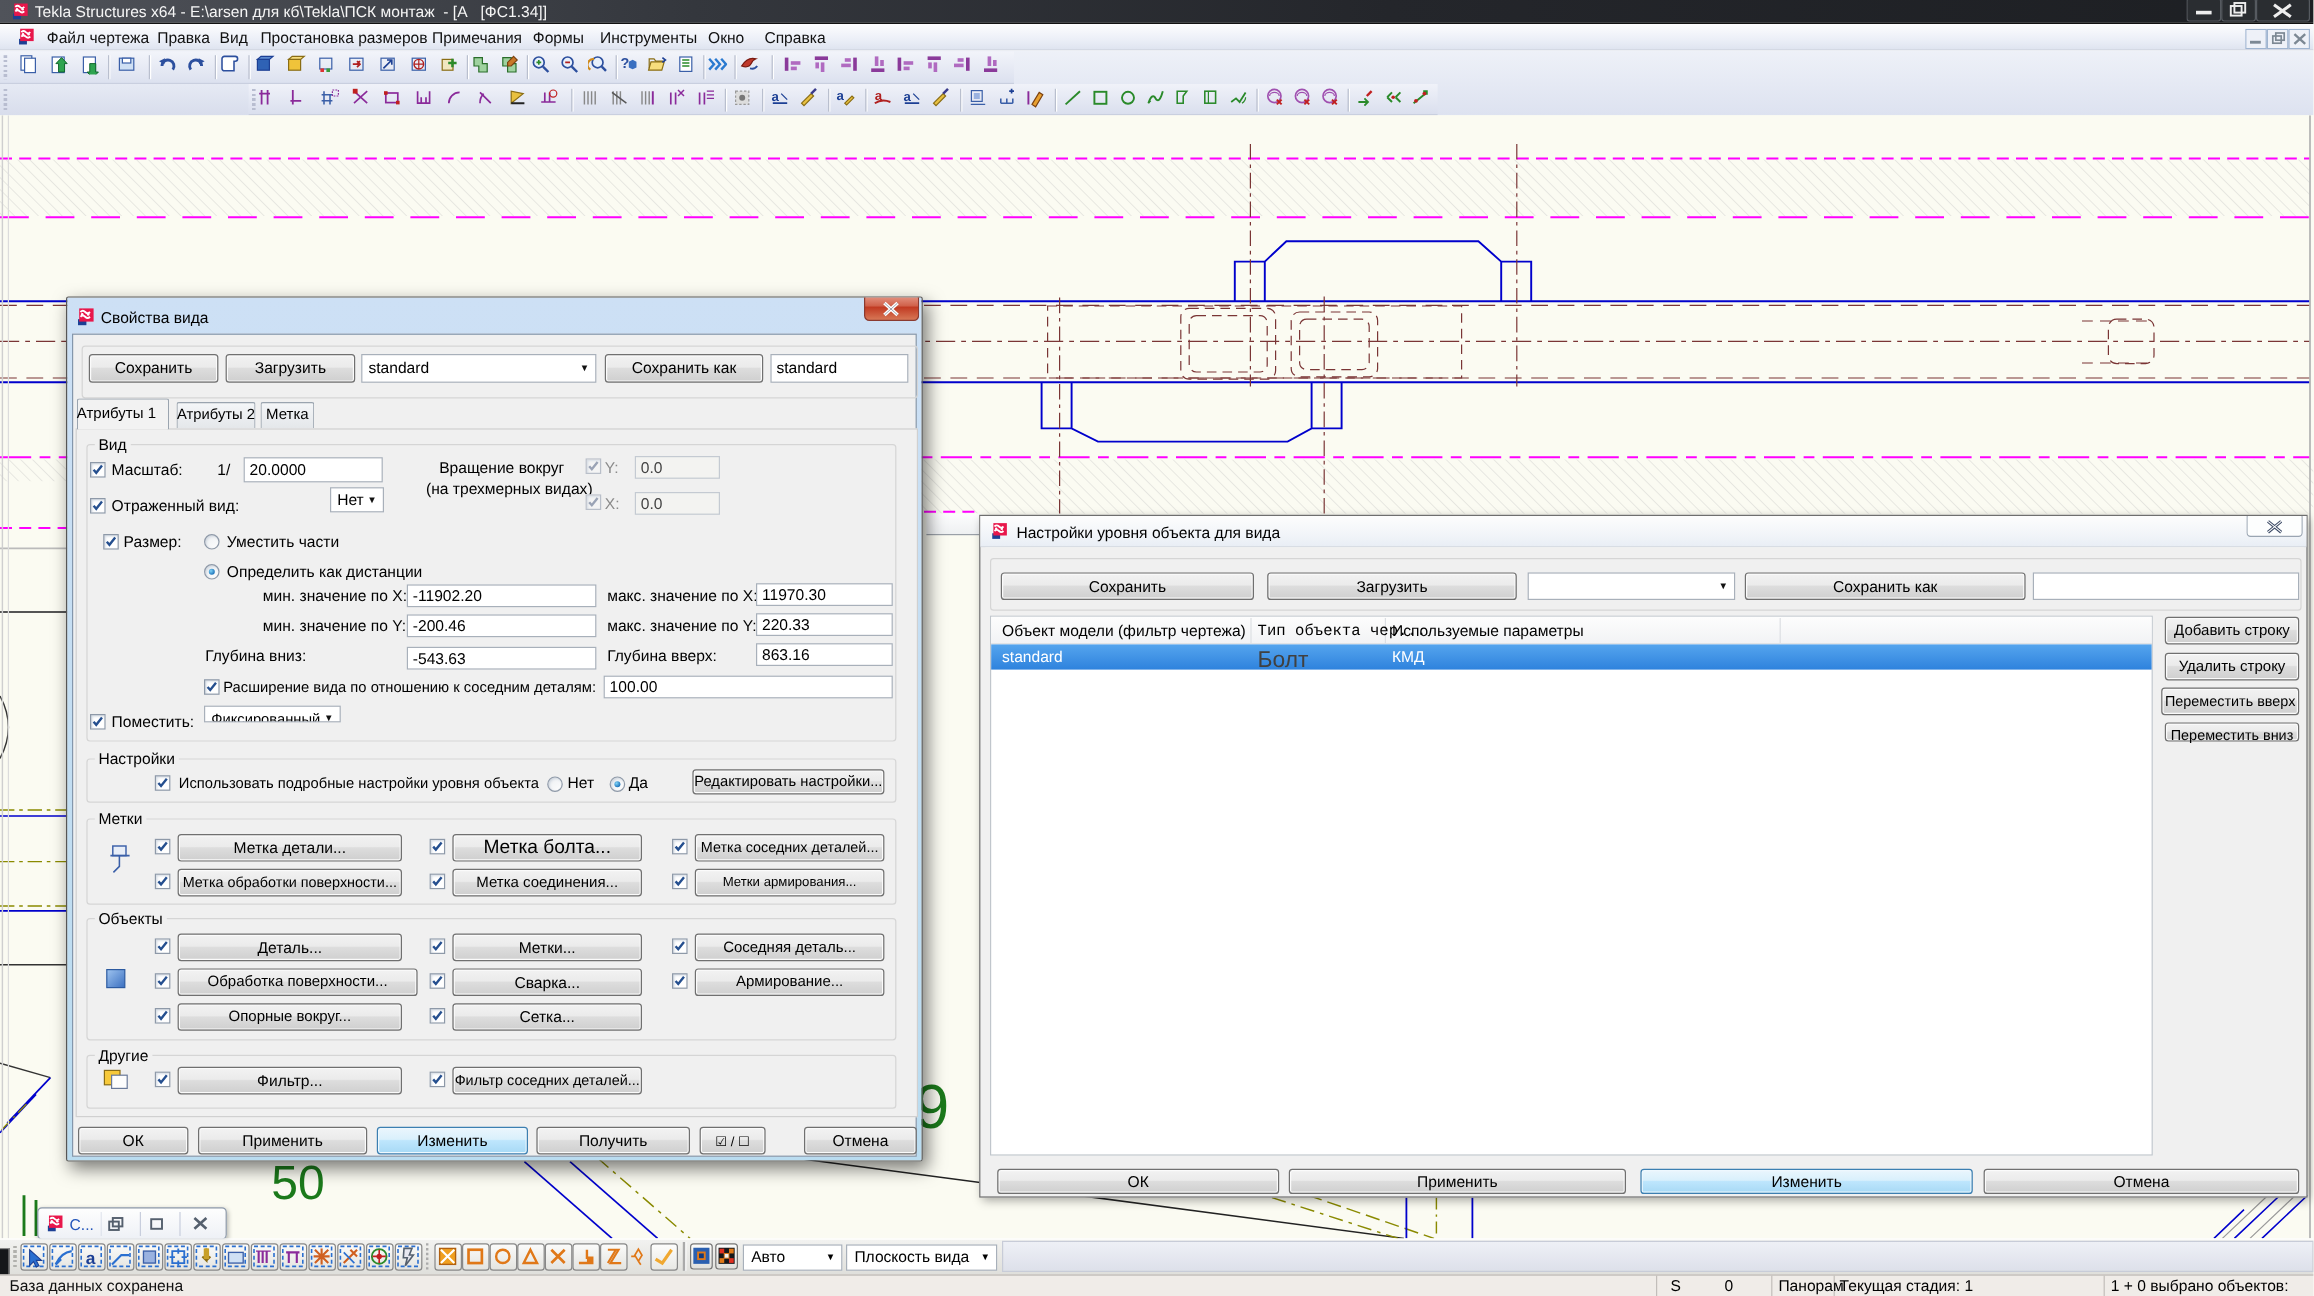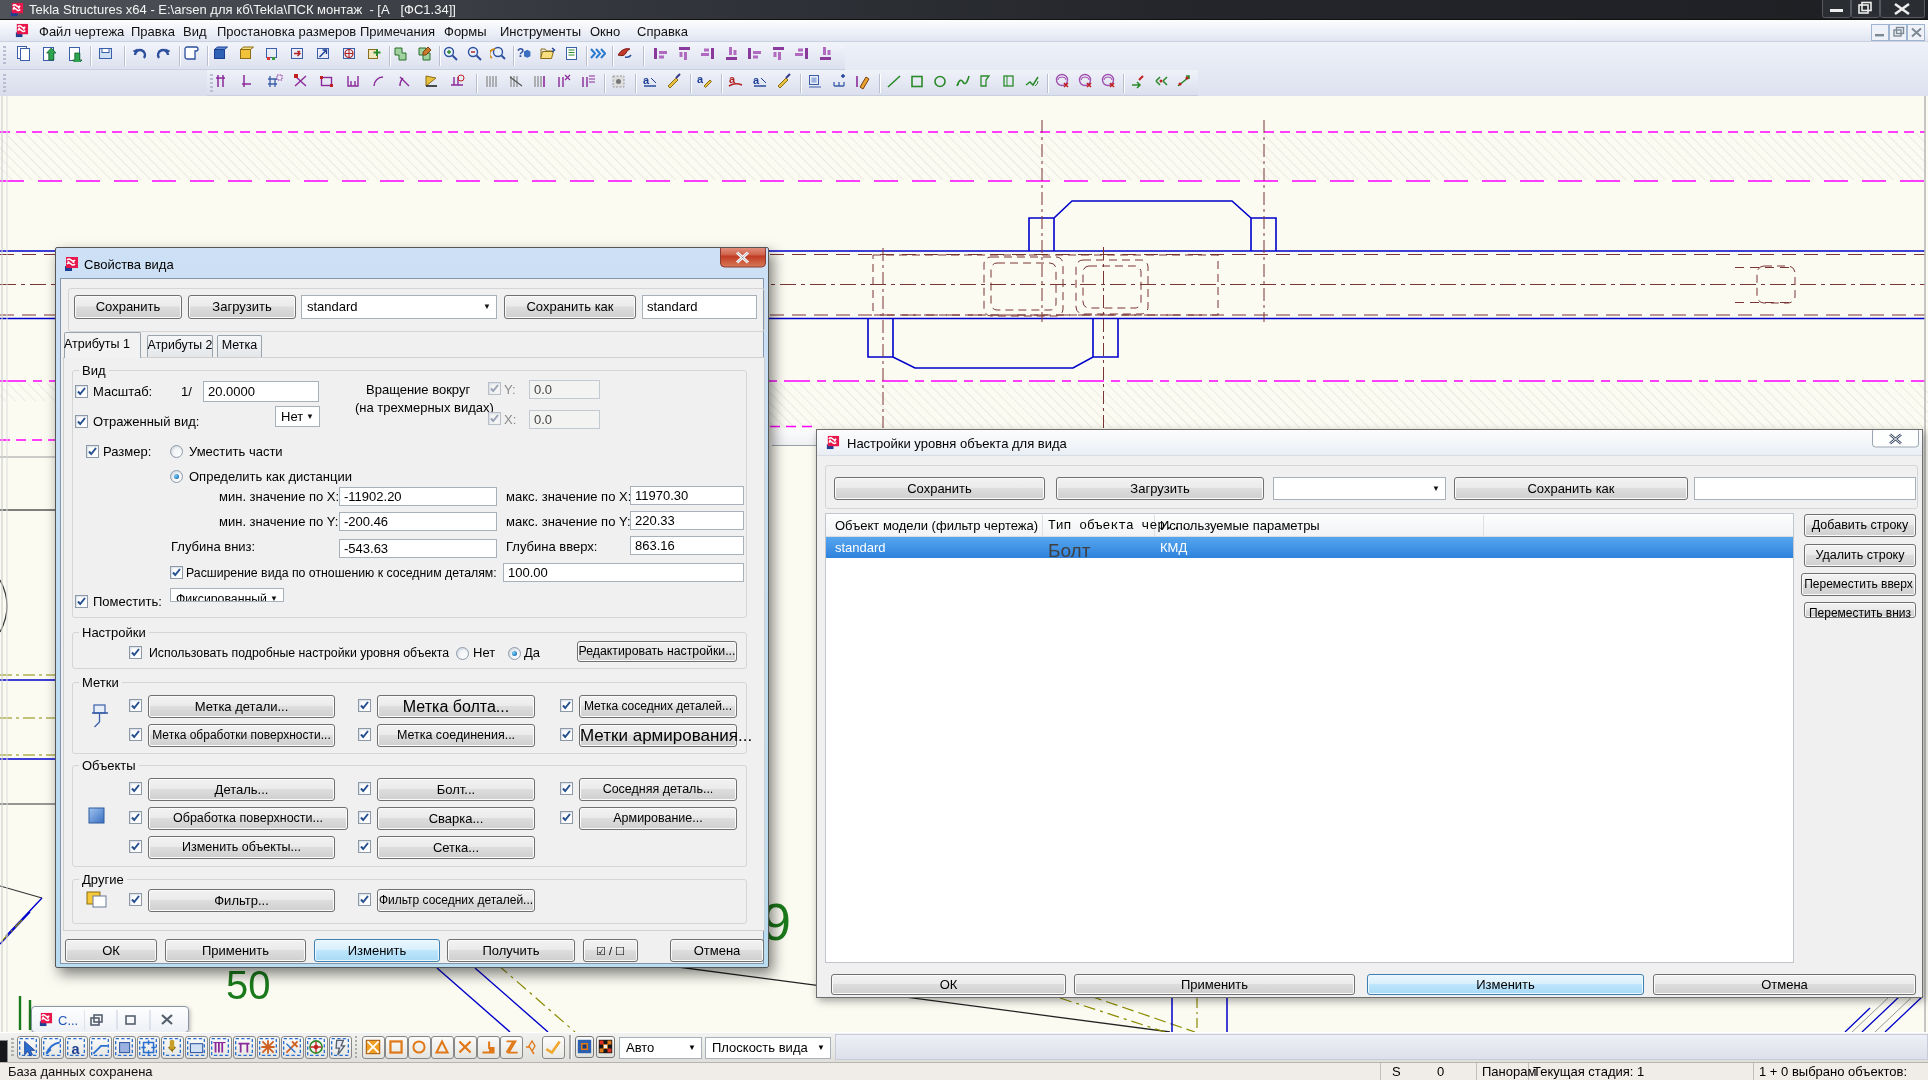--- a/index.html
+++ b/index.html
@@ -675,21 +675,21 @@
       <svg width="13" height="13" viewBox="0 0 13 13">
         <path d="M3 6.5 L5.2 9 L10 3" fill="none" stroke="#254f8f" stroke-width="2"></path>
       </svg>
     </div>
     <div class="b7 " style="left:321px;top:476px;width:158px;height:23px;font-size:12.5px;line-height:21px;">Метка соединения...</div>
     <div class="cb7" style="left:504px;top:480px">
       <svg width="13" height="13" viewBox="0 0 13 13">
         <path d="M3 6.5 L5.2 9 L10 3" fill="none" stroke="#254f8f" stroke-width="2"></path>
       </svg>
     </div>
-    <div class="b7 " style="left:523px;top:476px;width:158px;height:23px;font-size:17px;line-height:21px;">Метки армирования...</div>
+    <div class="b7 " style="left:523px;top:476px;width:158px;height:23px;font-size:11px;line-height:21px;">Метки армирования...</div>
     <div class="gb7" style="left:16px;top:517px;width:675px;height:102px"></div>
     <div class="glab" style="left:23px;top:510px;font-size:13px">Объекты</div>
     <svg class="abs" style="left:31px;top:558px" width="20" height="20" viewBox="0 0 20 20">
 <rect x="2" y="2" width="15" height="15" fill="url(#cubeg)" stroke="#2c5aa0"></rect>
 <defs>
         <linearGradient id="cubeg" x1="0" y1="0" x2="1" y2="1">
 <stop offset="0" stop-color="#9fc4f0"></stop>
           <stop offset="1" stop-color="#3a6fc0"></stop>
         </linearGradient>
       </defs>
@@ -698,21 +698,21 @@
       <svg width="13" height="13" viewBox="0 0 13 13">
         <path d="M3 6.5 L5.2 9 L10 3" fill="none" stroke="#254f8f" stroke-width="2"></path>
       </svg>
     </div>
     <div class="b7 " style="left:92px;top:530px;width:187px;height:23px;font-size:13px;line-height:21px;">Деталь...</div>
     <div class="cb7" style="left:302px;top:534px">
       <svg width="13" height="13" viewBox="0 0 13 13">
         <path d="M3 6.5 L5.2 9 L10 3" fill="none" stroke="#254f8f" stroke-width="2"></path>
       </svg>
     </div>
-    <div class="b7 " style="left:321px;top:530px;width:158px;height:23px;font-size:13px;line-height:21px;">Болт...</div>
+    <div class="b7 " style="left:321px;top:530px;width:158px;height:23px;font-size:13px;line-height:21px;">Метки...</div>
     <div class="cb7" style="left:504px;top:534px">
       <svg width="13" height="13" viewBox="0 0 13 13">
         <path d="M3 6.5 L5.2 9 L10 3" fill="none" stroke="#254f8f" stroke-width="2"></path>
       </svg>
     </div>
     <div class="b7 " style="left:523px;top:530px;width:158px;height:23px;font-size:12.5px;line-height:21px;">Соседняя деталь...</div>
     <div class="cb7" style="left:73px;top:563px">
       <svg width="13" height="13" viewBox="0 0 13 13">
         <path d="M3 6.5 L5.2 9 L10 3" fill="none" stroke="#254f8f" stroke-width="2"></path>
       </svg>
@@ -728,21 +728,21 @@
       <svg width="13" height="13" viewBox="0 0 13 13">
         <path d="M3 6.5 L5.2 9 L10 3" fill="none" stroke="#254f8f" stroke-width="2"></path>
       </svg>
     </div>
     <div class="b7 " style="left:523px;top:559px;width:158px;height:23px;font-size:12.5px;line-height:21px;">Армирование...</div>
     <div class="cb7" style="left:73px;top:592px">
       <svg width="13" height="13" viewBox="0 0 13 13">
         <path d="M3 6.5 L5.2 9 L10 3" fill="none" stroke="#254f8f" stroke-width="2"></path>
       </svg>
     </div>
-    <div class="b7 " style="left:92px;top:588px;width:187px;height:23px;font-size:12.5px;line-height:21px;">Изменить объекты...</div>
+    <div class="b7 " style="left:92px;top:588px;width:187px;height:23px;font-size:12.5px;line-height:21px;">Опорные вокруг...</div>
     <div class="cb7" style="left:302px;top:592px">
       <svg width="13" height="13" viewBox="0 0 13 13">
         <path d="M3 6.5 L5.2 9 L10 3" fill="none" stroke="#254f8f" stroke-width="2"></path>
       </svg>
     </div>
     <div class="b7 " style="left:321px;top:588px;width:158px;height:23px;font-size:13px;line-height:21px;">Сетка...</div>
     <div class="gb7" style="left:16px;top:631px;width:675px;height:45px"></div>
     <div class="glab" style="left:23px;top:624px;font-size:13px">Другие</div>
     <svg class="abs" style="left:29px;top:640px" width="23" height="21" viewBox="0 0 23 21">
 <rect x="2" y="4" width="13" height="12" fill="#f7c93a" stroke="#8a6d14"></rect>

